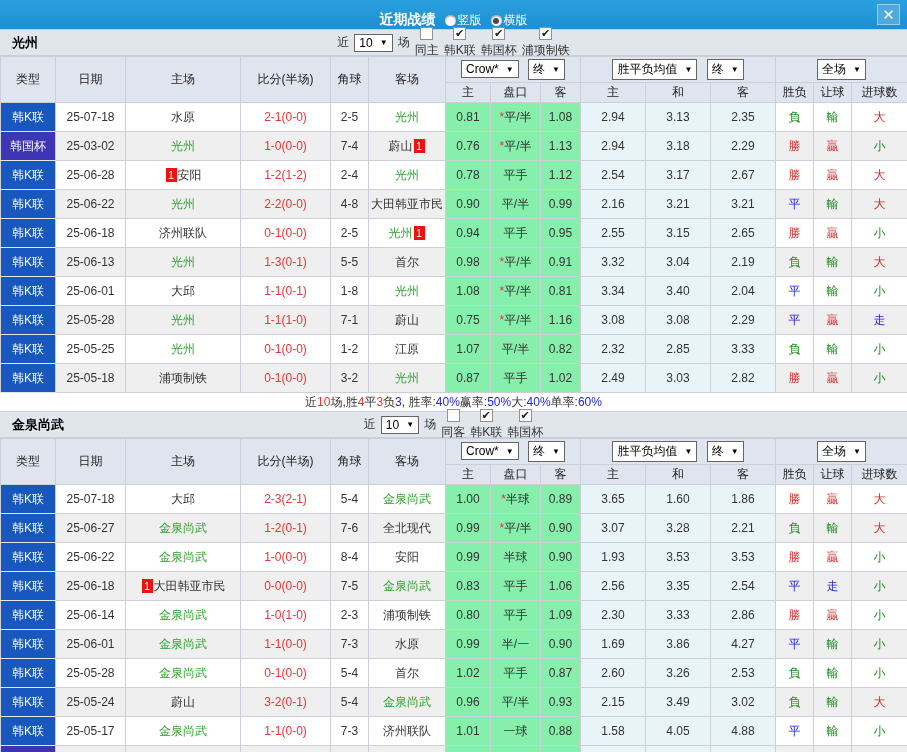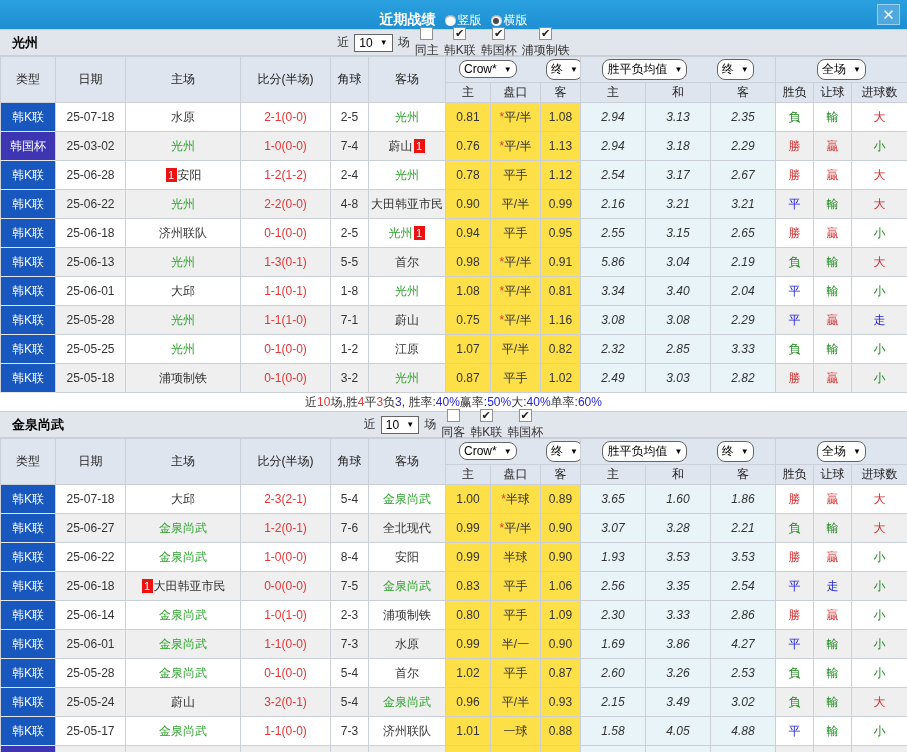--- a/index.html
+++ b/index.html
@@ -49,26 +49,26 @@
   .chk-label { display: inline-flex; align-items: center; gap: 2px; cursor: pointer; flex-direction: column; }
   
   table { border-collapse: collapse; table-layout: fixed; width: 907px; }
   th, td {
     border: 1px solid #CBD0D8; text-align: center; padding: 0;
     overflow: hidden; white-space: nowrap; height: 29px;
   }
   thead th { background: #DFE5EF; font-weight: normal; color: #222; }
   thead tr.h1 th { height: 26px; border-bottom-color: #CBD0D8; }
   thead tr.h2 th { height: 20px; }
-  thead .grp .sel { margin: 0 13px; border-radius: 8px; }
+  thead .grp .sel { margin: 0 3px; }
   td.c-type { color: #fff; background: #1757BE; border-bottom-color: #e6e6e6; }
   td.c-type.type-cup { background: #3D35B2; }
   td.c-score { color: #E53535; }
-  td.c-asian { background: #fde047; }
-  td.c-euro { background: #E9F4F8; font-style: italic; }
+  td.c-asian { background: #86efac; }
+  td.c-euro { background: #E9F4F8; }
   tbody tr:nth-child(even) .c-str { background: #EFEFEF; }
   .team-focus { color: #2FA32F; }
   .badge {
     display: inline-block; background: #EE1111; color: #fff; min-width: 11px; height: 14px;
     line-height: 14px; font-size: 11px; padding: 0 1px; margin: 0 1px; vertical-align: middle;
   }
   .star { color: #E53535; }
   .t-red { color: #D43030; } .t-green { color: #1F8A1F; } .t-blue { color: #2525D8; }
   
   .summary { height: 18px; display: flex; align-items: center; justify-content: center; background: #fff; }
@@ -274,21 +274,21 @@
       <tr>
         <td class="c-type">韩K联</td>
         <td class="c-str">25-06-13</td>
         <td class="c-str"><span class="team-focus">光州</span></td>
         <td class="c-str c-score">1-3(0-1)</td>
         <td class="c-str">5-5</td>
         <td class="c-str"><span class="">首尔</span></td>
         <td class="c-asian">0.98</td>
         <td class="c-asian"><span class="star">*</span>平/半</td>
         <td class="c-asian">0.91</td>
-        <td class="c-euro">5.86</td>
+        <td class="c-euro">3.32</td>
         <td class="c-euro">3.04</td>
         <td class="c-euro">2.19</td>
         <td class="c-str t-green">負</td>
         <td class="c-str t-green">輸</td>
         <td class="c-str t-red">大</td>
       </tr>
       <tr>
         <td class="c-type">韩K联</td>
         <td class="c-str">25-06-01</td>
         <td class="c-str"><span class="">大邱</span></td>

